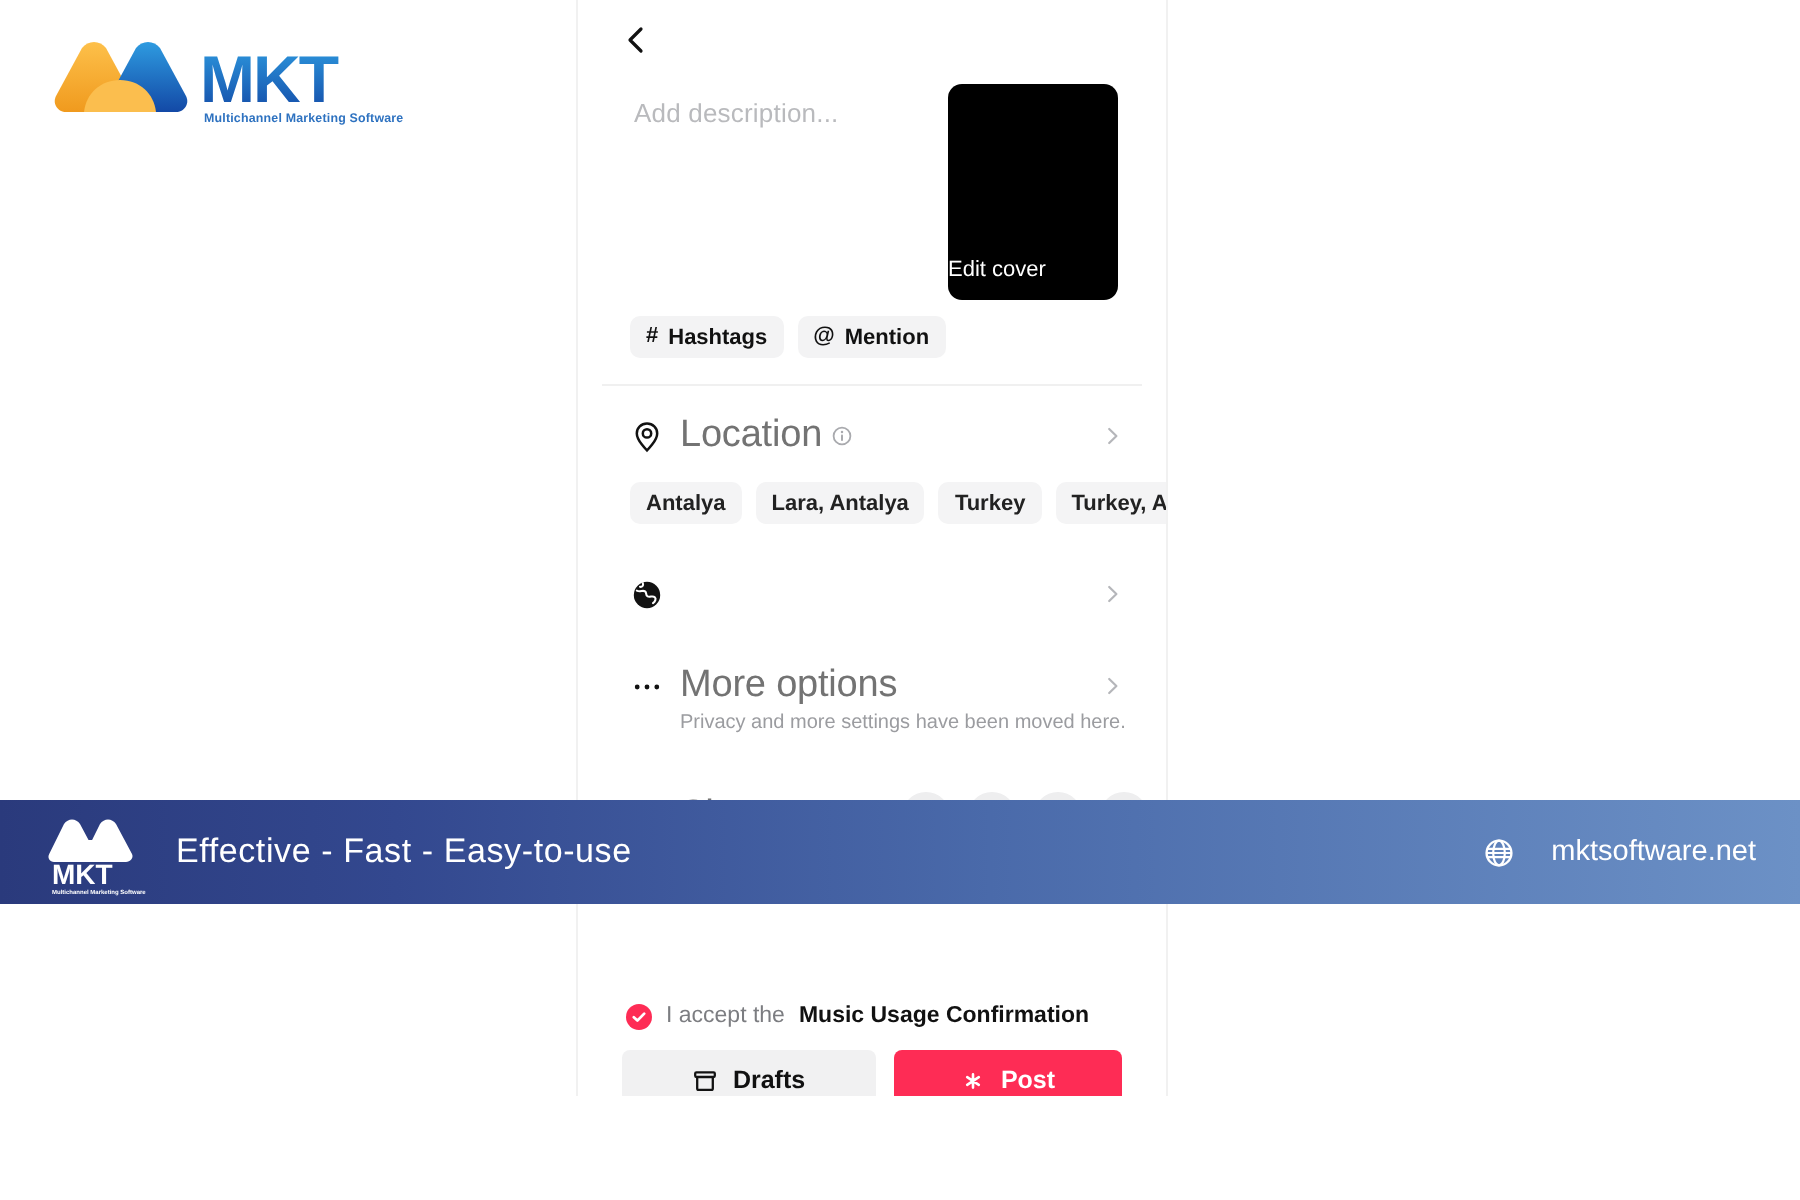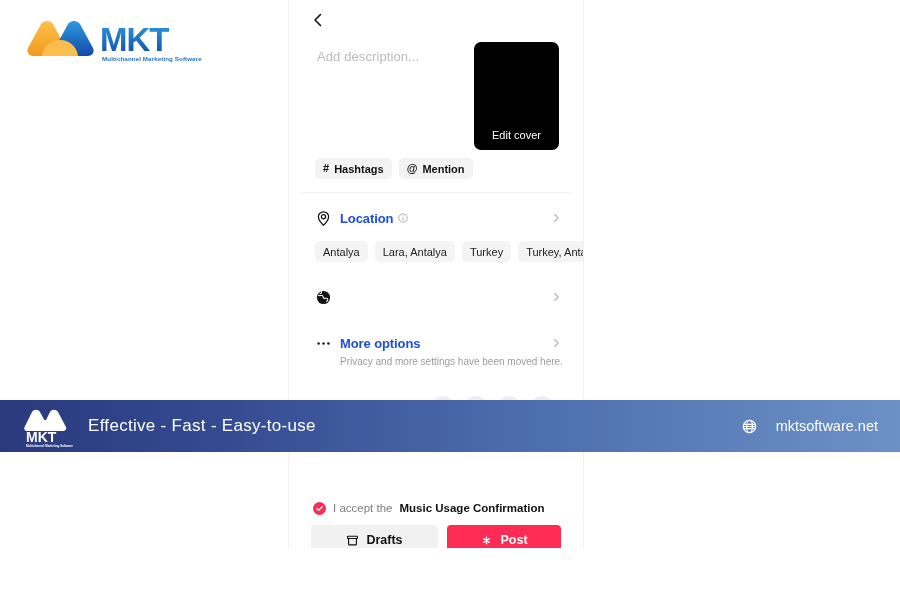--- a/index.html
+++ b/index.html
@@ -32,21 +32,21 @@
   .desc-wrap { position: relative; height: 118px; }
   .desc-placeholder {
     position: absolute; left: 28px; top: 9px;
     font-size: 13px; color: #b9babd; letter-spacing: .1px;
   }
   .cover {
     position: absolute; right: 24px; top: 2px;
     width: 85px; height: 108px;
     background: #000000; border-radius: 7px;
     color: #fff; font-size: 11px;
-    display: flex; align-items: flex-end; justify-content: center;
+    display: flex; align-items: flex-end; justify-content: flex-start;
     padding-bottom: 9px;
   }
 
   
   .chip-row { display: flex; gap: 7px; padding-left: 26px; margin-top: 0px; }
   .chip {
     background: #f3f3f4; border-radius: 5px;
     height: 21px; padding: 0 8px;
     display: flex; align-items: center; gap: 5px;
     font-size: 11px; color: #111; font-weight: 600;
@@ -56,32 +56,32 @@
   .divider { height: 1px; background: #f0f0f0; margin: 13px 12px 0 12px; }
 
   
   .row {
     position: relative;
     display: flex; align-items: center;
     padding-left: 26px; padding-right: 24px;
     height: 34px;
   }
   .row-icon { width: 17px; height: 17px; margin-right: 8px; flex: 0 0 17px; display:block; }
-  .row-label { font-size: 13px; font-weight: 700; color: #1d4ed8; letter-spacing: -.1px; }
+  .row-label { font-size: 19px; font-weight: 400; color: #737373; letter-spacing: -.1px; }
   .info-glyph { margin-left: 5px; width: 10px; height: 10px; display: inline-block; vertical-align: 1px; }
   .row-chevron { position: absolute; right: 22px; top: 50%; transform: translateY(-50%); width: 9px; height: 9px; }
   .row-sub {
     font-size: 10px; color: #9b9ca0;
     padding-left: 51px; margin-top: -4px;
   }
 
   
   .loc-chips {
     display: flex; gap: 7px; padding-left: 26px;
-    margin-top: 6px; white-space: nowrap;
+    margin-top: 6px; white-space: nowrap; font-weight: bold;
   }
   .loc-chip {
     background: #f4f4f5; border-radius: 5px;
     height: 21px; padding: 0 8px;
     display: flex; align-items: center;
     font-size: 11px; color: #222; flex: 0 0 auto;
   }
 
   
   .share-row { display: flex; align-items: center; padding-left: 26px; height: 34px; }

